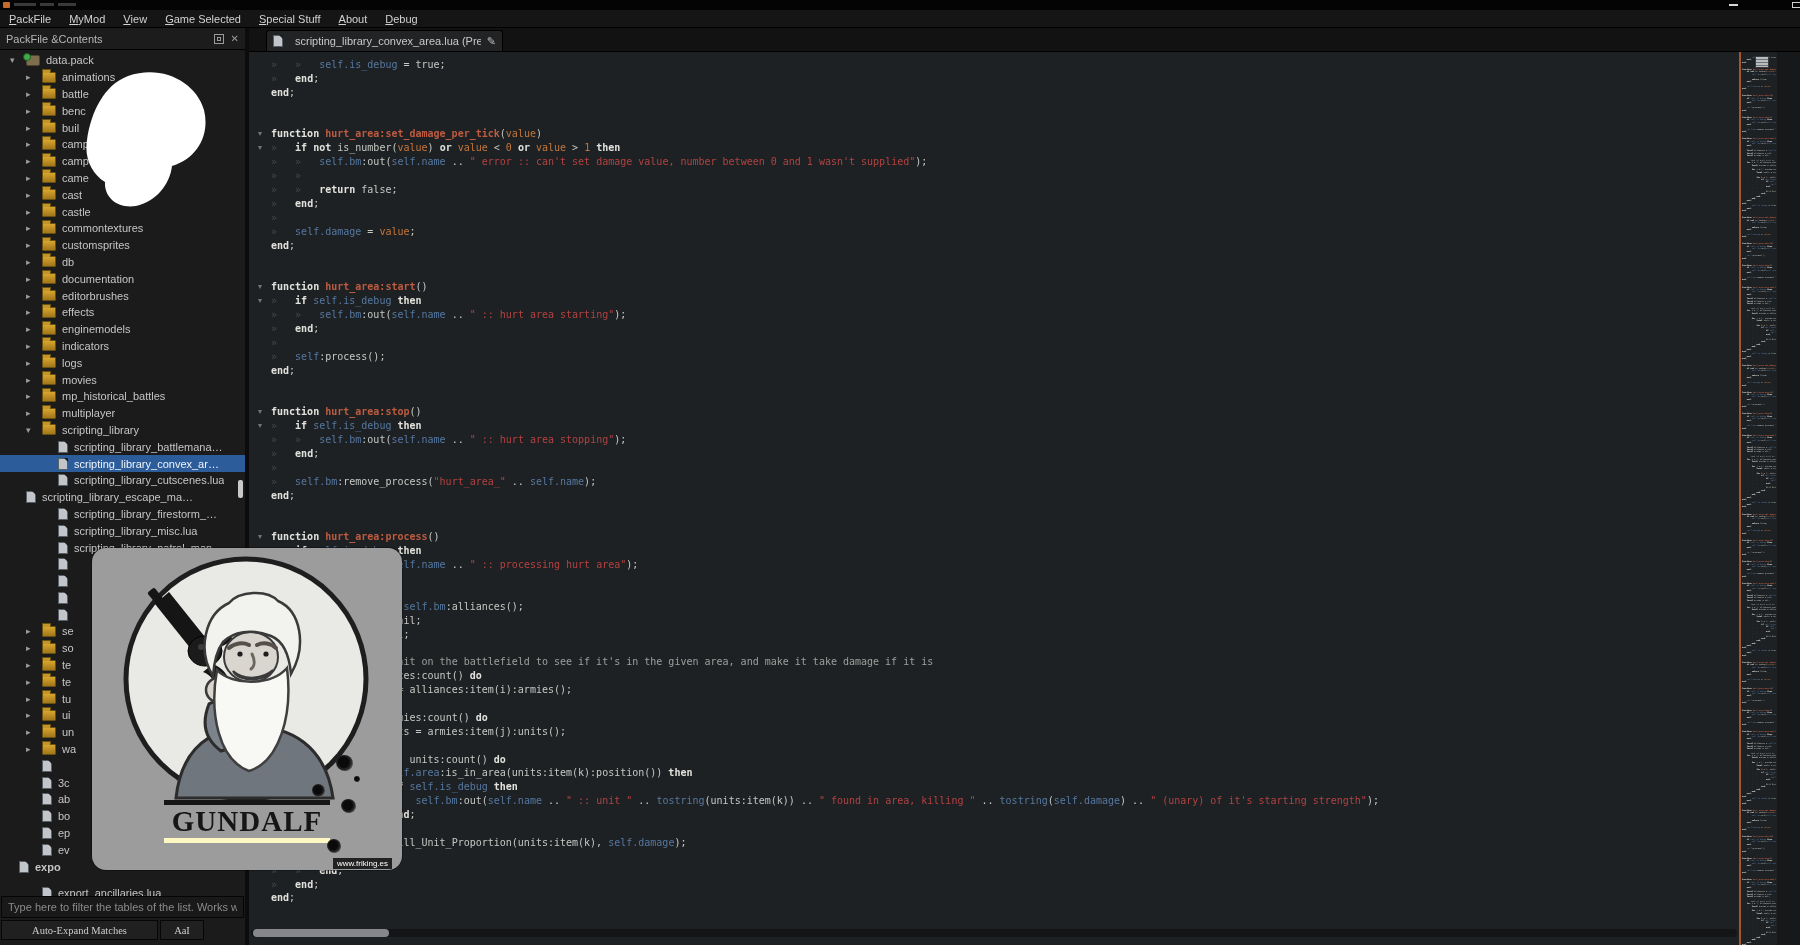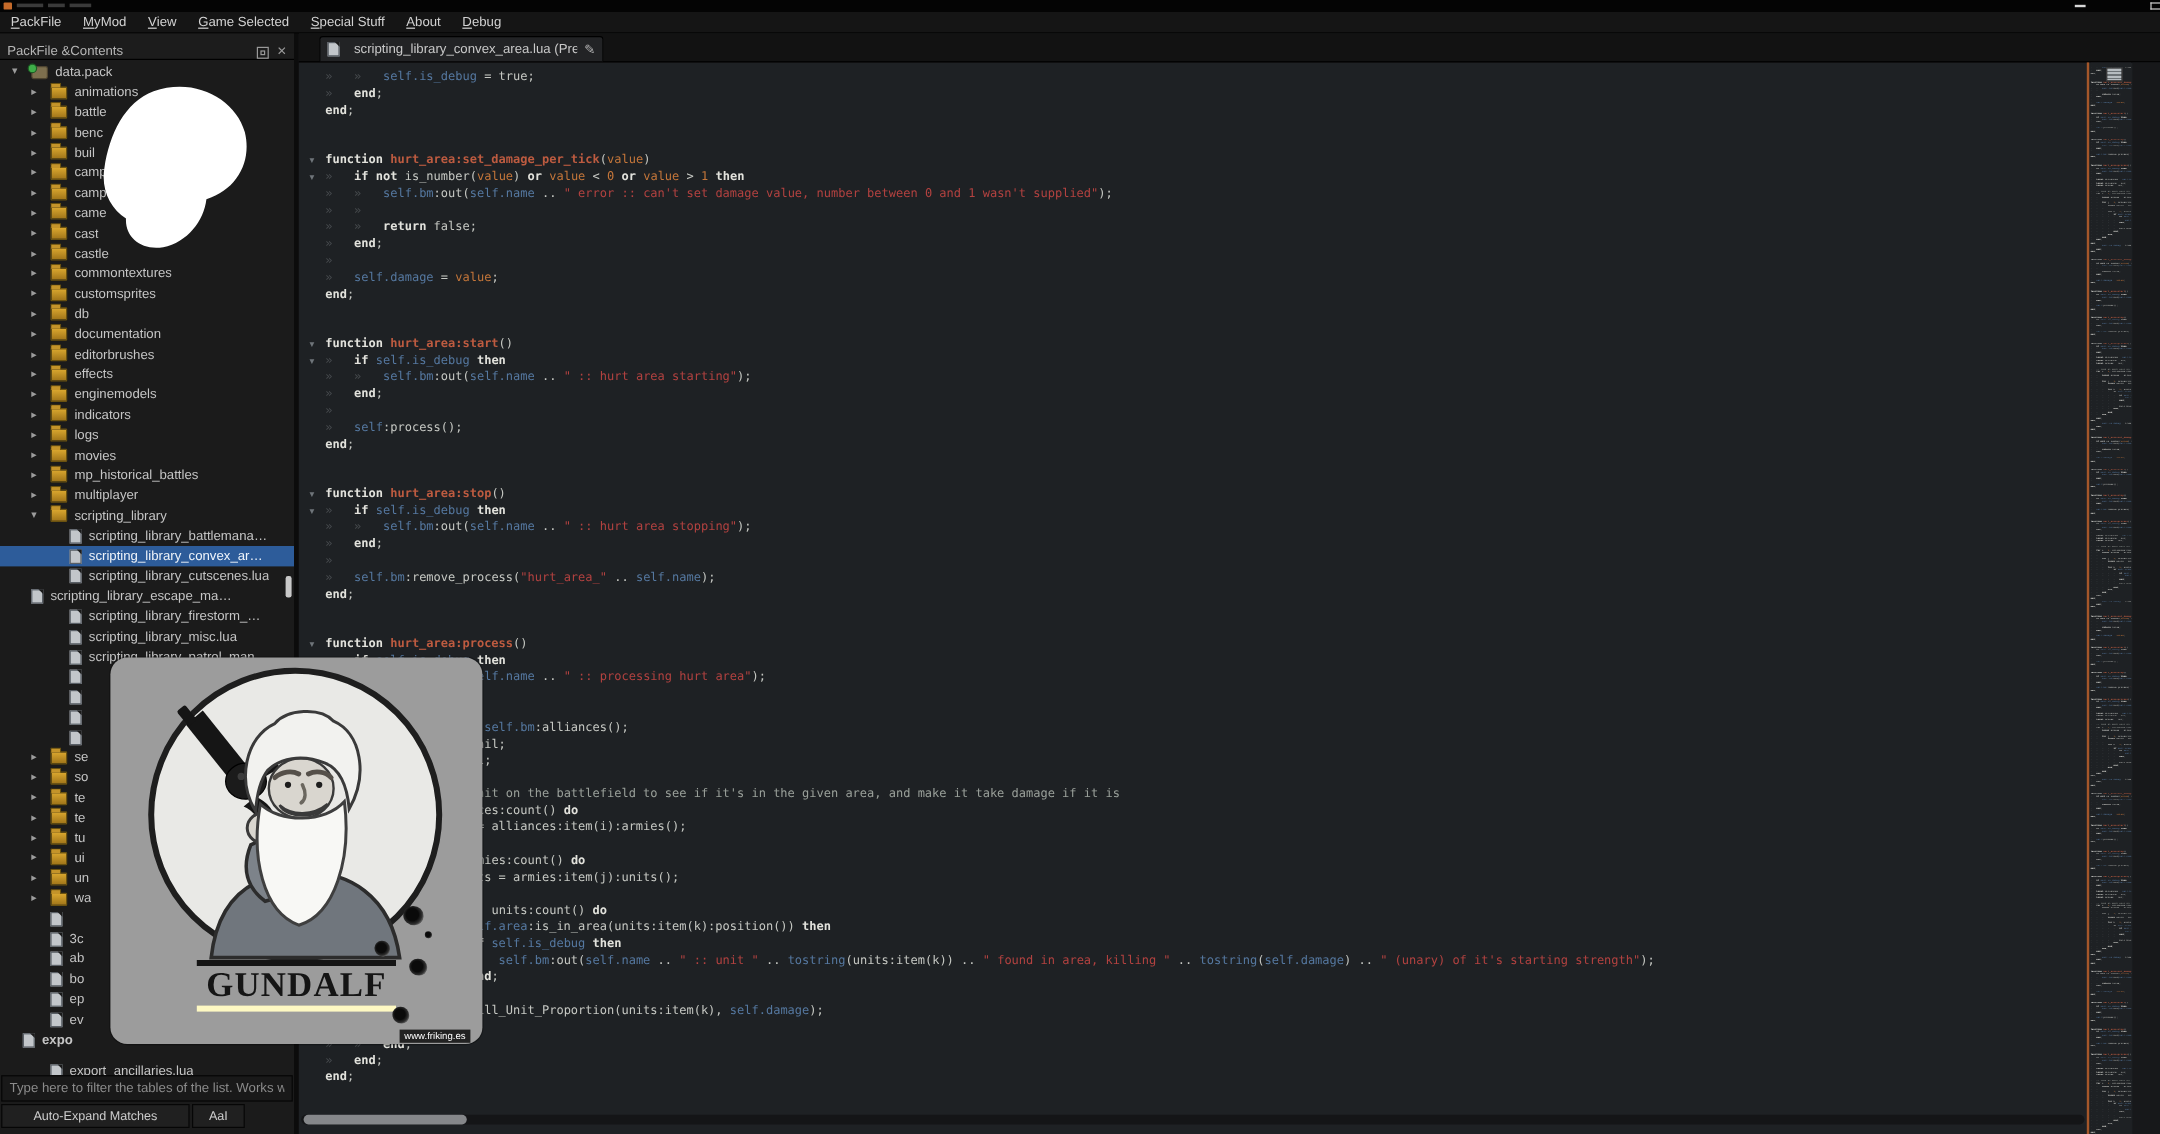--- a/index.html
+++ b/index.html
@@ -14,21 +14,21 @@
   .win-min{position:absolute;right:62px;top:4px;width:9px;height:2px;background:#d8d8d8}
   .win-box{position:absolute;right:0px;top:2px;width:8px;height:6px;border:1px solid #cfcfcf;border-right:none}
 
   
   .menubar{position:absolute;left:0;top:10px;width:100%;height:18px;background:#151515;display:flex;align-items:center;border-bottom:1px solid #000}
   .menu-item{padding:0 9px;font-size:11px;color:#d2d2d2;height:100%;display:flex;align-items:center;white-space:nowrap}
   .menu-item u{text-decoration:underline}
 
   
   .sidepanel{position:absolute;left:0;top:28px;width:245px;bottom:0;background:#1b1b1b}
-  .panel-header{position:absolute;top:0;left:0;right:0;height:22px;background:#1c1c1c;border-bottom:1px solid #000;display:flex;align-items:flex-end;padding:0 6px}
+  .panel-header{position:absolute;top:0;left:0;right:0;height:22px;background:#1c1c1c;border-bottom:1px solid #000;display:flex;align-items:center;padding:0 6px}
   .panel-title{flex:1;font-size:11px;color:#b6b6b6;white-space:nowrap;overflow:hidden}
   .ic-float{width:10px;height:10px;border:1px solid #9a9a9a;position:relative;margin-right:7px;flex:none}
   .ic-float::before{content:'';position:absolute;left:2px;top:2px;right:2px;bottom:2px;border:1px solid #9a9a9a}
   .ic-close{font-size:10px;color:#9a9a9a;line-height:10px;flex:none}
 
   .tree{position:absolute;top:23px;left:0;right:0;height:845px;overflow:hidden;padding-top:1px}
   .tree-row{height:16.8px;display:flex;align-items:center;font-size:11px;color:#c5c5c5;white-space:nowrap}
   .tree-row.sel{background:#2d5c9a;color:#eef4fb}
   .tree-row .arrow{width:16px;font-size:9px;color:#9c9c9c;flex:none;font-family:"DejaVu Sans",sans-serif}
   .tree-row .lbl{overflow:hidden}
@@ -36,21 +36,21 @@
   .ic-pack::after{content:'';position:absolute;left:-4px;top:-3px;width:6px;height:6px;border-radius:50%;background:#3fae49;border:1px solid #1d5c24}
   .ic-folder{width:14px;height:11px;background:linear-gradient(#d9a62e,#a1761a);border:1px solid #6a5210;border-radius:1px;position:relative;margin-right:6px;flex:none}
   .ic-folder::before{content:'';position:absolute;top:-4px;left:-1px;width:7px;height:3px;background:#c4942a;border:1px solid #6a5210;border-bottom:none;border-radius:1px 1px 0 0}
   .ic-file{width:10px;height:12px;background:#c2c6ca;border:1px solid #595f66;margin-right:6px;flex:none;position:relative}
   .ic-file::before{content:'';position:absolute;right:-1px;top:-1px;border-style:solid;border-width:0 4px 4px 0;border-color:transparent #1b1b1b transparent transparent}
   .tree-thumb{position:absolute;right:2px;top:452px;width:5px;height:18px;background:#c9c9c9;border-radius:2px;z-index:5}
 
   .filter-input{position:absolute;left:1px;width:243px;top:868px;height:22px;background:#191919;border:1px solid #050505;color:#9a9a9a;font-size:11px;padding:0 6px;font-family:"Liberation Sans",sans-serif}
   .filter-input::placeholder{color:#8b8b8b}
   .filter-buttons{position:absolute;left:1px;top:892px;height:20px;display:flex;gap:2px}
-  .fbtn{background:#202020;border:1px solid #060606;color:#cccccc;font-size:10.5px;font-family:Liberation Sans, sans-serif;height:20px}
+  .fbtn{background:#202020;border:1px solid #060606;color:#cccccc;font-size:10.5px;font-family:Liberation Serif, serif;height:20px}
   .fbtn.auto{width:157px}.fbtn.case{width:44px}
 
   .splitter{position:absolute;left:245px;top:28px;width:4px;bottom:0;background:#0c0c0c}
 
   
   .editor{position:absolute;left:249px;top:28px;right:0;bottom:0;background:#1e2124}
   .tabbar{position:absolute;left:0;top:0;right:0;height:24px;background:#121212;border-bottom:1px solid #000;display:flex}
   .tab{margin-left:17px;margin-top:2px;width:237px;background:#222325;border:1px solid #000;border-bottom:none;border-radius:3px 3px 0 0;display:flex;align-items:center;padding:0 6px;gap:6px}
   .tab-label{font-size:11px;color:#c9c9c9;flex:1;white-space:nowrap;overflow:hidden}
   .tab-pencil{font-size:11px;color:#b9b9b9;font-family:"DejaVu Sans",sans-serif}

